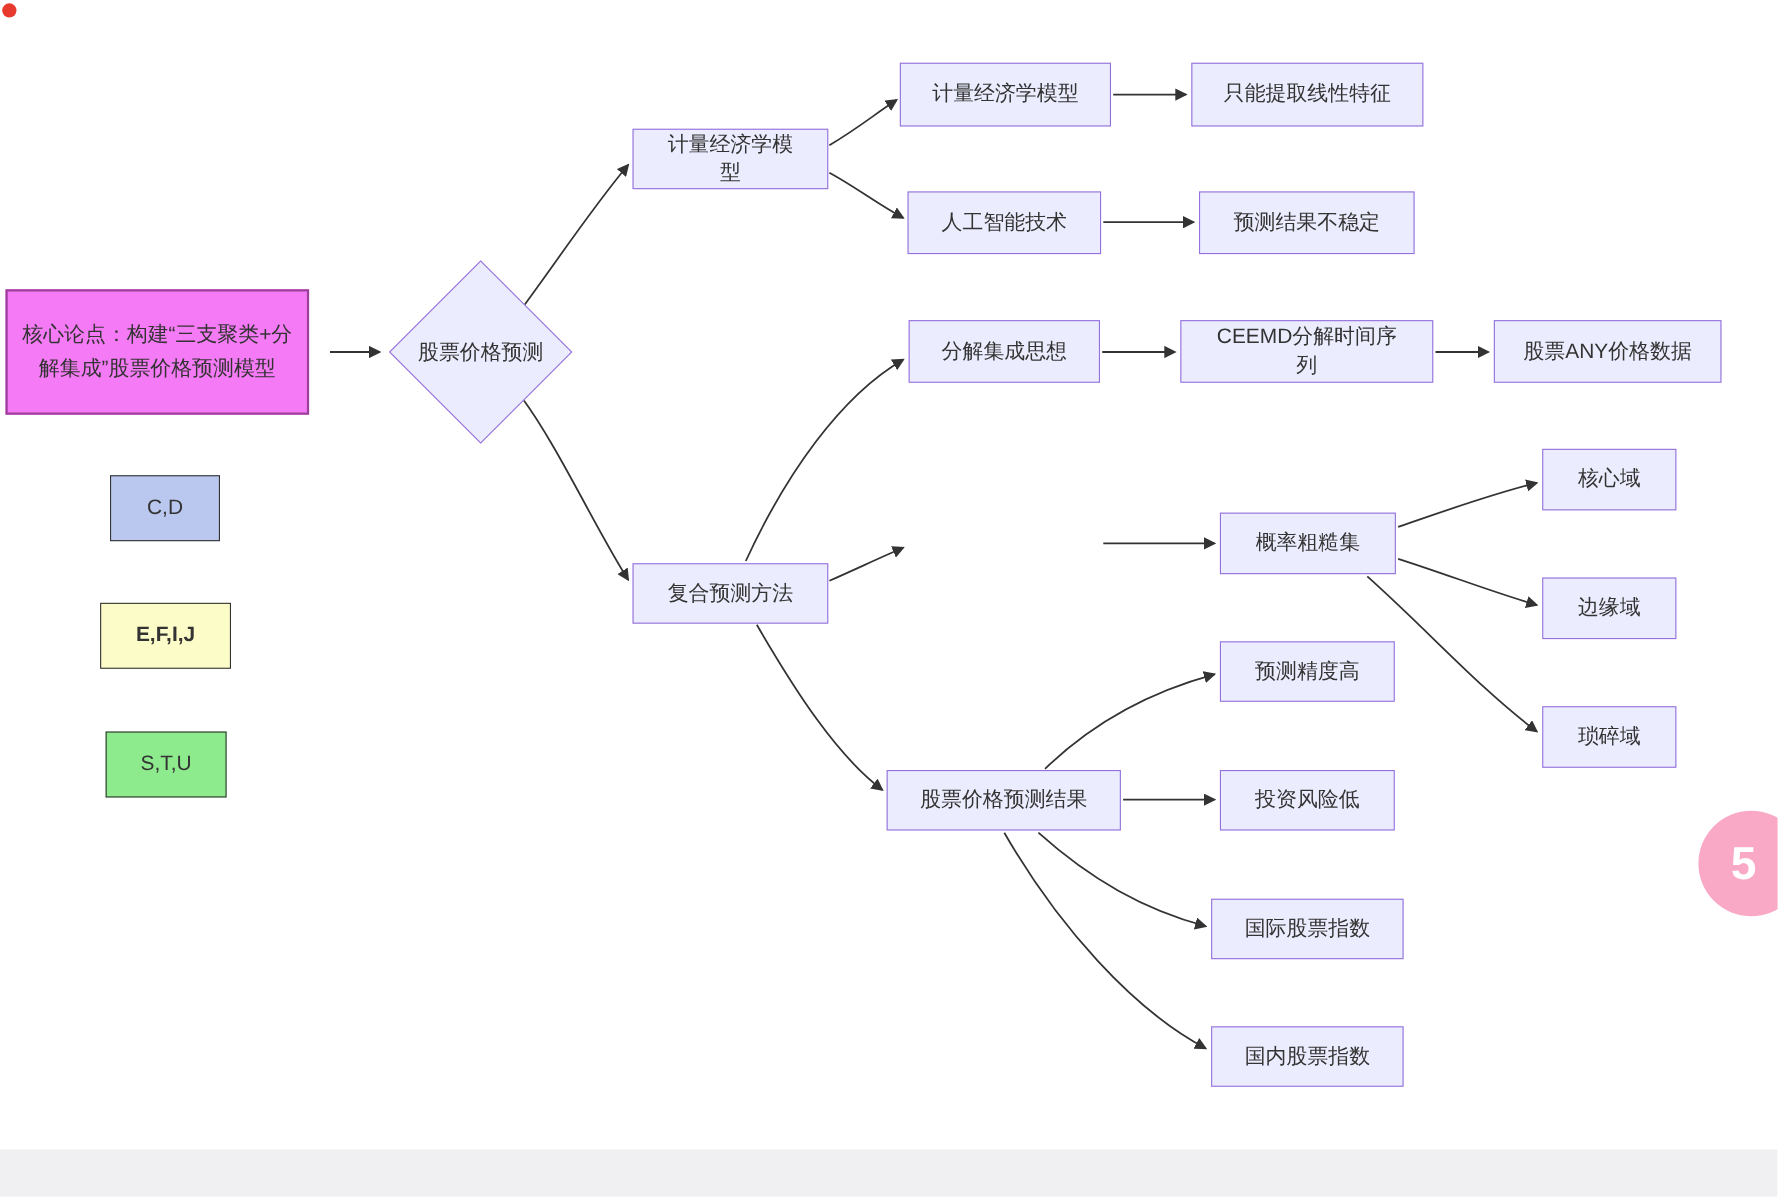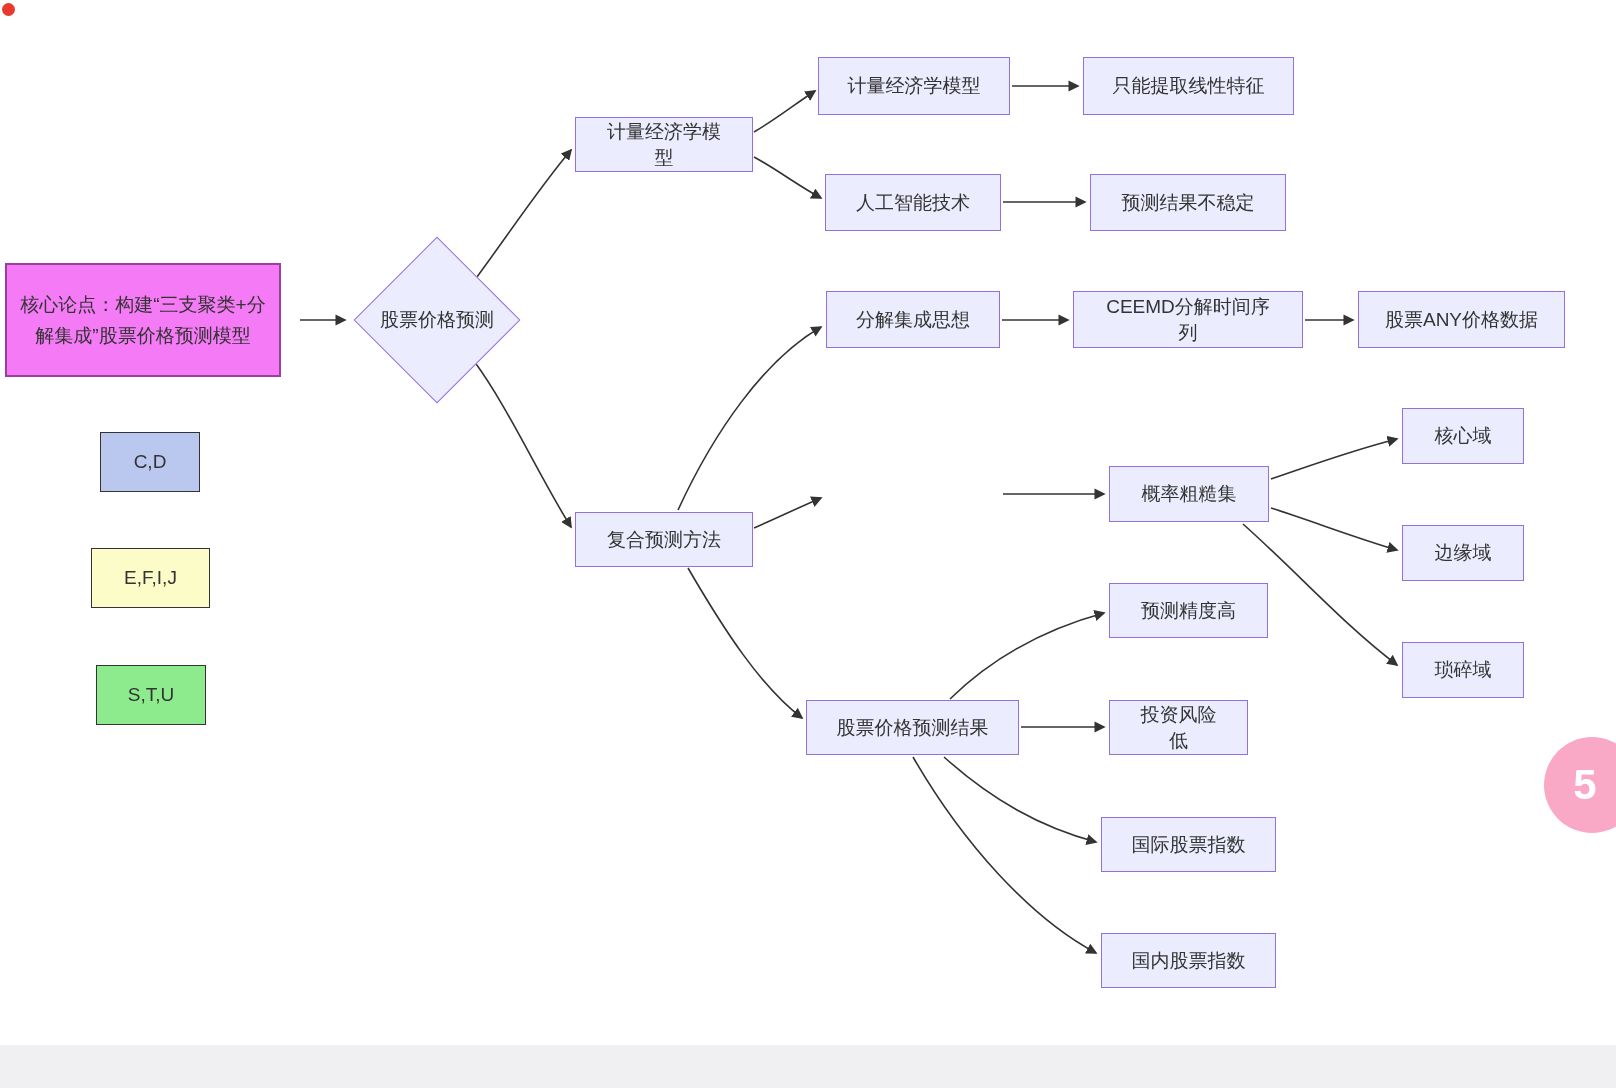--- a/index.html
+++ b/index.html
@@ -117,26 +117,26 @@
   <div class="node" style="left:826px;top:291px;width:174px;height:57px">分解集成思想</div>
   <div class="node" style="left:1358px;top:291px;width:207px;height:57px">股票ANY价格数据</div>
   <div class="node" style="left:1073px;top:291px;width:230px;height:57px">CEEMD分解时间序列</div>
   <div class="node" style="left:575px;top:512px;width:178px;height:55px">复合预测方法</div>
   <div class="node" style="left:1109px;top:466px;width:160px;height:56px">概率粗糙集</div>
   <div class="node" style="left:1402px;top:408px;width:122px;height:56px">核心域</div>
   <div class="node" style="left:1402px;top:525px;width:122px;height:56px">边缘域</div>
   <div class="node" style="left:1402px;top:642px;width:122px;height:56px">琐碎域</div>
   <div class="node" style="left:1109px;top:583px;width:159px;height:55px">预测精度高</div>
   <div class="node" style="left:806px;top:700px;width:213px;height:55px">股票价格预测结果</div>
-  <div class="node" style="left:1109px;top:700px;width:139px;height:55px">投资风险低</div>
+  <div class="node" style="left:1109px;top:700px;width:159px;height:55px">投资风险低</div>
   <div class="node" style="left:1101px;top:817px;width:175px;height:55px">国际股票指数</div>
   <div class="node" style="left:1101px;top:933px;width:175px;height:55px">国内股票指数</div>
 
   <div class="legend" style="left: 100px; top: 432px; width: 100px; height: 60px; background: rgb(186, 200, 240);">C,D</div>
-  <div class="legend" style="left: 91px; top: 548px; width: 119px; height: 60px; background: rgb(252, 252, 200);">E,F,I,J</div>
+  <div class="legend" style="left: 91px; top: 548px; width: 119px; height: 60px; background: rgb(252, 252, 200); font-weight: bold;">E,F,I,J</div>
   <div class="legend" style="left: 96px; top: 665px; width: 110px; height: 60px; background: rgb(141, 235, 141);">S,T,U</div>
 
   <div class="watermark" style="background: rgb(249, 169, 197);">
     <span>5</span>
   </div>
 
   <div class="bottom-strip"></div>
 
   <div class="record-dot"></div>
 

